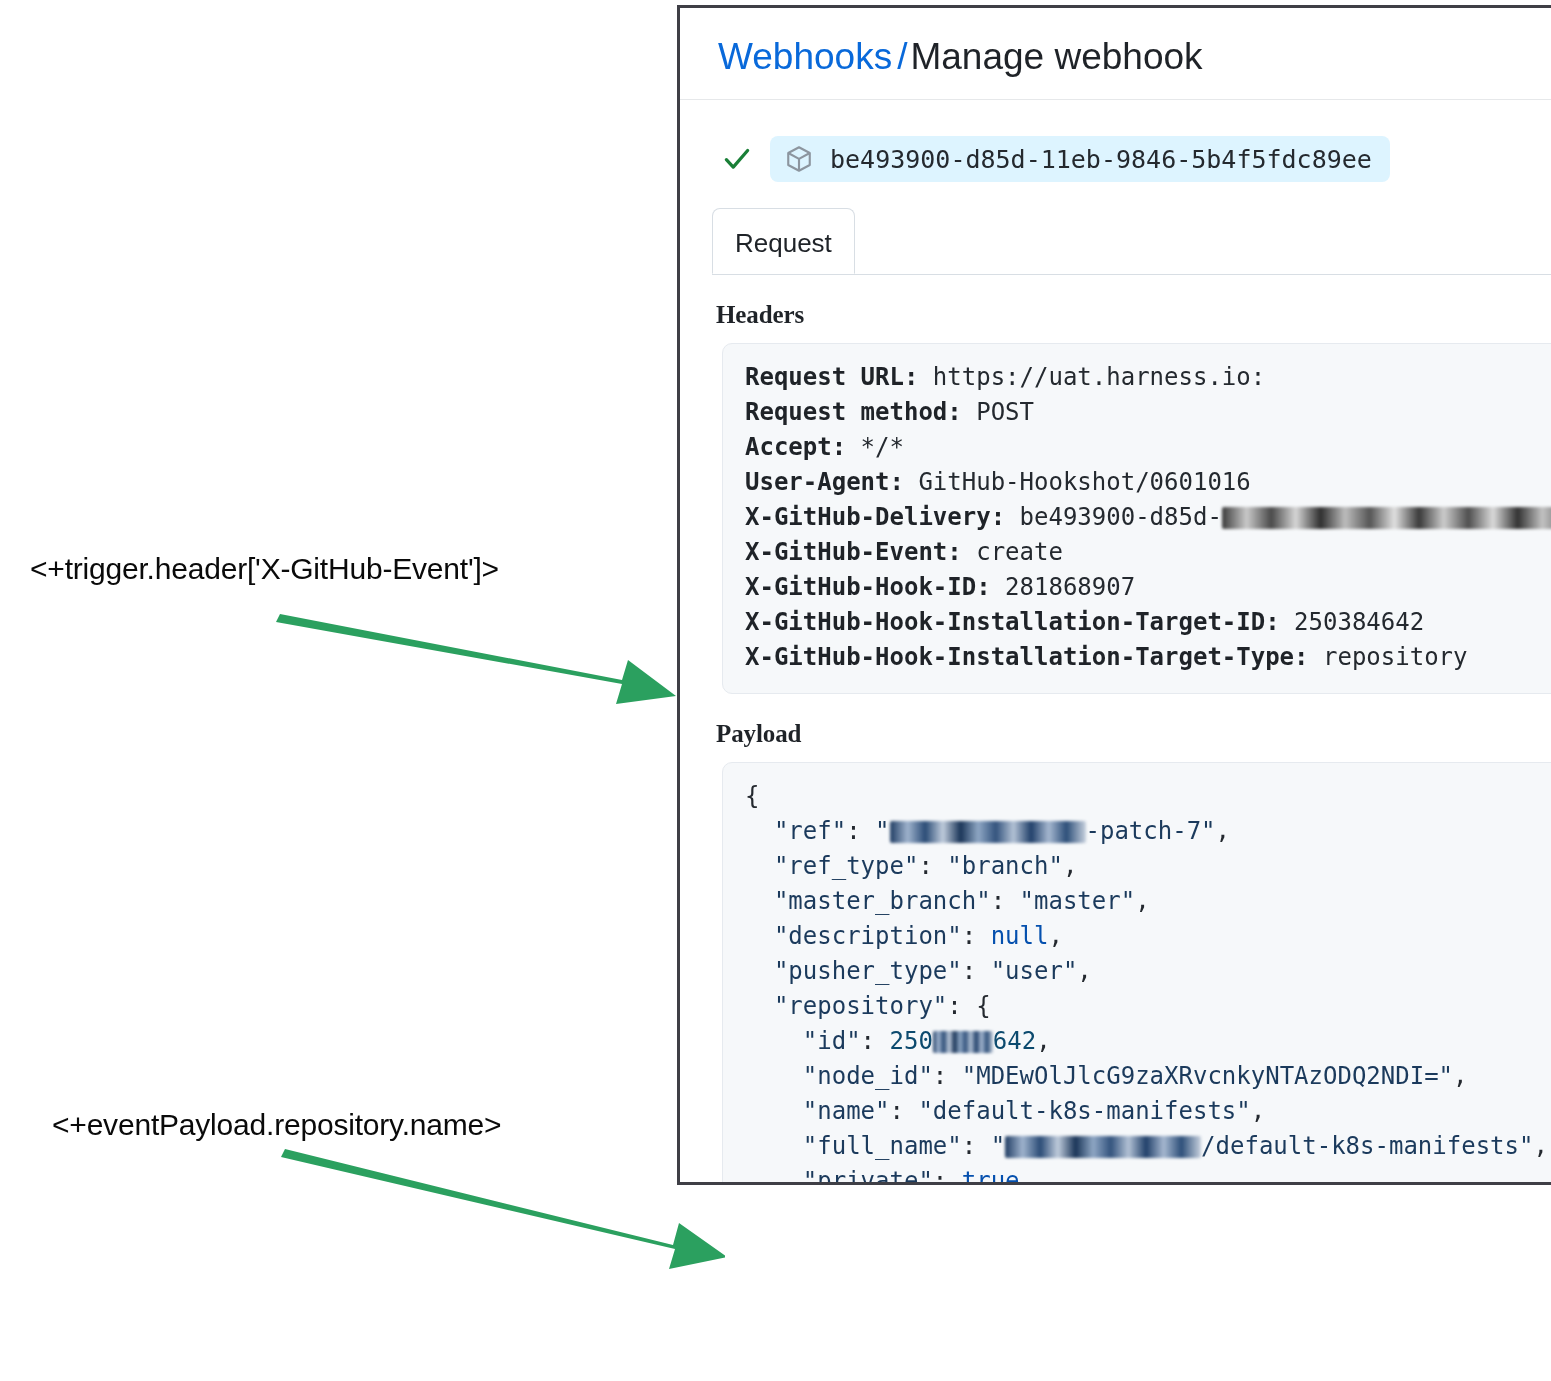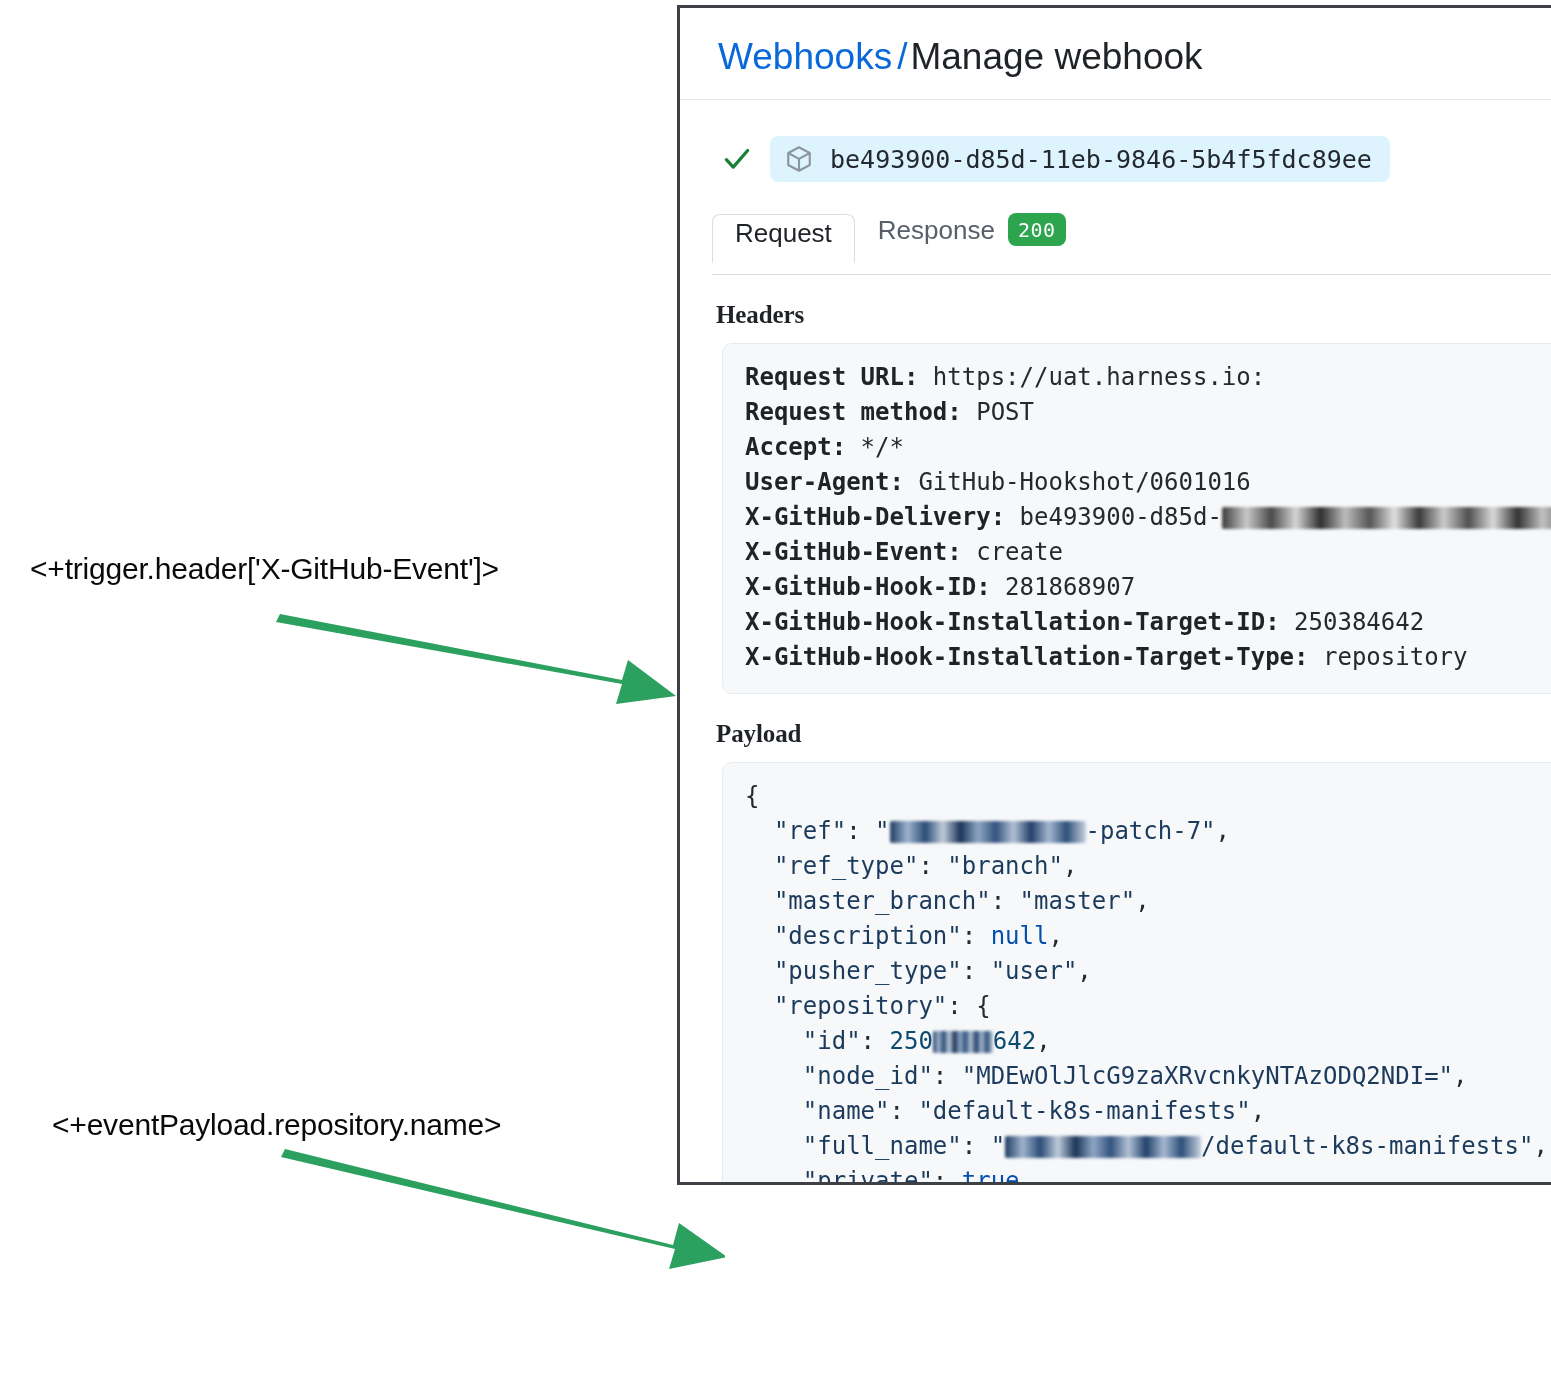--- a/index.html
+++ b/index.html
@@ -146,21 +146,21 @@
     margin: 26px 0 0 32px;
     height: 66px;
     border-bottom: 1px solid #d8dee4;
   }
   .subtab {
     position: relative;
     display: inline-flex;
     align-items: center;
     gap: 13px;
     box-sizing: border-box;
-    padding: 4px 22px 15px 22px;
+    padding: 20px 22px 15px 22px;
     font-size: 26px;
     color: #57606a;
     border: 1px solid transparent;
     border-radius: 8px 8px 0 0;
     cursor: pointer;
     vertical-align: bottom;
     line-height: 1.1;
     justify-content: center;
   }
   .subtab.selected {
@@ -281,23 +281,20 @@
         <svg class="package-icon" viewBox="0 0 24 24">
           <path d="M12 2.6 L20.6 7.2 L20.6 16.8 L12 21.4 L3.4 16.8 L3.4 7.2 Z" fill="none" stroke="#8c959f" stroke-width="1.7" stroke-linejoin="round"></path>
           <path d="M3.4 7.2 L12 11.9 L20.6 7.2 M12 11.9 L12 21.4" fill="none" stroke="#8c959f" stroke-width="1.7" stroke-linejoin="round"></path>
         </svg>
         <span class="delivery-guid">be493900-d85d-11eb-9846-5b4f5fdc89ee</span>
       </div>
     </div>
 
     <div class="subtabbar"><div class="subtab selected">
           <span>Request</span>
-        </div><div class="subtab">
-          <span>Response</span>
-          <span class="status-badge">200</span>
         </div></div>
 
     <div class="section-title">Headers</div>
 
     <div class="code-block" style="margin-top:0;">
       <div class="code-line"><span class="hdr-key">Request URL:</span> <span class="hdr-val">https://uat.harness.io:</span></div>
 
       <div class="code-line"><span class="hdr-key">Request method:</span> <span class="hdr-val">POST</span></div>
 
       <div class="code-line"><span class="hdr-key">Accept:</span> <span class="hdr-val">*/*</span></div>

